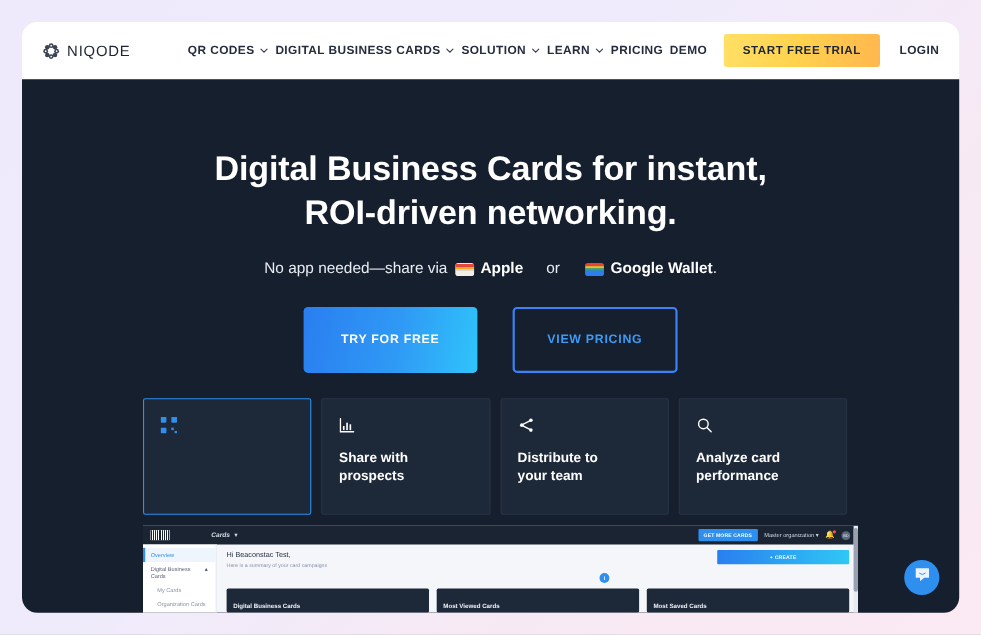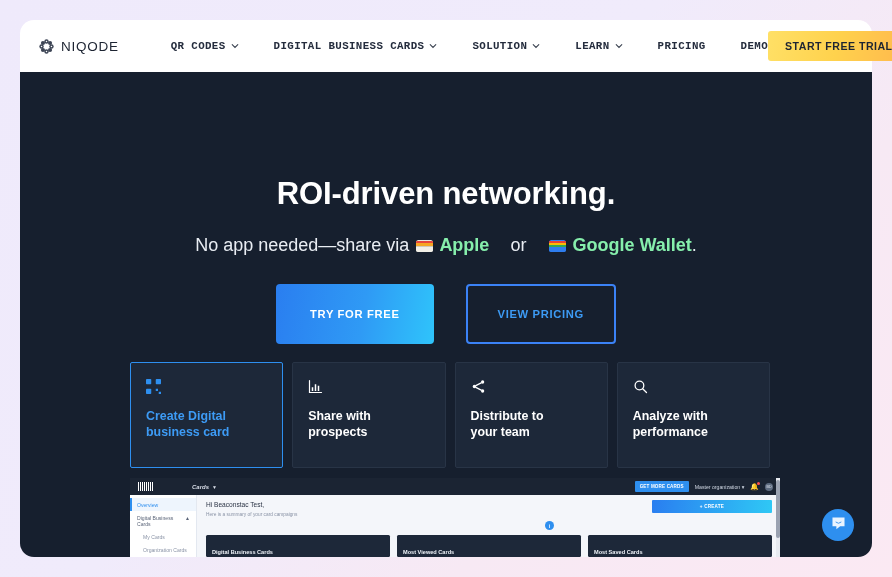--- a/index.html
+++ b/index.html
@@ -13,21 +13,21 @@
   
   .page-card{
     position:absolute; left:20px; top:20px; width:852px; height:52px;
     background:#ffffff; border-radius:14px 14px 0 0;
     display:flex; align-items:center; padding:0 18px;
   }
   .brand{ display:flex; align-items:center; gap:6px; margin-right:52px; }
   .brand-mark{ width:17px; height:17px; position:relative; flex:none; }
   .brand-name{ font-size:13.5px; letter-spacing:.055em; color:#1d2432; font-weight:400; }
 
-  .nav{ display:flex; align-items:center; gap:35px;font-family:Liberation Mono, monospace; }
+  .nav{ display:flex; align-items:center; gap:6px; }
   .nav-item{
     display:flex; align-items:center; gap:5px;
     font-size:10.8px; font-weight:700; letter-spacing:.035em;
     color:#242c3d; white-space:nowrap; cursor:pointer;
   }
   .chev{ width:8px; height:8px; flex:none; }
   .chev svg{ display:block; }
 
   .nav-right{ margin-left:auto; display:flex; align-items:center; gap:18px; }
   .btn-trial{
@@ -42,25 +42,25 @@
   .hero{
     position:absolute; left:20px; top:72px; width:852px; height:485px;
     background:#161f2e; border-radius:0 0 14px 14px; overflow:hidden;
   }
   .hero-h1{
     text-align:center; color:#fff; font-weight:700;
     font-size:31px; line-height:1.28; letter-spacing:-.004em;
     margin-top:62px; padding:0 40px;
   }
   .hero-sub{
-    text-align:center; color:#e9edf3; font-size:18px;
-    margin-top:22px; display:flex; align-items:center; justify-content:center; gap:0;
+    text-align:center; color:#e9edf3; font-size:14px;
+    margin-top:22px; display:flex; align-items:flex-end; justify-content:center; gap:0;
     flex-wrap:wrap;
   }
-  .hero-sub .b{ font-weight:700; color:#86efac; }
+  .hero-sub .b{ font-weight:700; color:#ffffff; }
   .wallet{ width:17px; height:12px; border-radius:2.5px; display:inline-block;
            margin:0 6px 0 7px; position:relative; overflow:hidden; vertical-align:-1px; flex:none; }
   .wallet i{ position:absolute; left:0; right:0; display:block; }
 
   .hero-ctas{ display:flex; justify-content:center; gap:32px; margin-top:28px; }
   .btn-try{
     background:linear-gradient(100deg,#2a7ef0 0%,#2f9af5 55%,#2fc4fb 100%);
     color:#fff; font-size:11.2px; font-weight:700; letter-spacing:.06em;
     padding:24px 34px; border:none; border-radius:4px; cursor:pointer; font-family:inherit;
   }
@@ -218,21 +218,21 @@
 
   <div class="nav-right">
     <button class="btn-trial">START FREE TRIAL</button>
     <span class="btn-login">LOGIN</span>
   </div>
 </div>
 
 <div class="hero">
 
   <h1 class="hero-h1">
-    <br>
+    <span>Digital Business Cards for instant,</span><br>
     <span>ROI-driven networking.</span>
   </h1>
 
   <div class="hero-sub">
     <span>No app needed—share via</span>
     <span class="wallet" style="background:#e8e4da;">
       <i style="top:1px;height:2.5px;background:#e8453c;"></i>
       <i style="top:3.5px;height:2.5px;background:#f5a623;"></i>
       <i style="top:6px;height:6px;background:#f2efe7;border-top:.5px solid #cfc9bb;"></i>
     </span>
@@ -260,24 +260,20 @@
         <svg viewBox="0 0 20 20" width="15" height="15">
             <g fill="currentColor">
           <rect x="0" y="0" width="7" height="7" rx="1"></rect>
               <rect x="13" y="0" width="7" height="7" rx="1"></rect>
           <rect x="0" y="13" width="7" height="7" rx="1"></rect>
           <rect x="13" y="13" width="3" height="3"></rect>
               <rect x="17" y="17" width="3" height="3"></rect>
         </g>
           </svg>
       </span>
-      <div class="ttl">
-        <span>Create Digital</span><br>
-        <span>business card</span>
-      </div>
     </div>
 
     <div class="fcard">
       <span class="ic">
         <svg viewBox="0 0 20 20" width="15" height="15">
           <path d="M2 2 V18 H18" fill="none" stroke="currentColor" stroke-width="1.6" stroke-linecap="round"></path>
           <g fill="currentColor">
             <rect x="5" y="11" width="2" height="5"></rect>
               <rect x="9" y="7" width="2" height="9"></rect>
             <rect x="13" y="9" width="2" height="7"></rect>
@@ -306,21 +302,21 @@
     </div>
 
     <div class="fcard">
       <span class="ic">
         <svg viewBox="0 0 20 20" width="15" height="15" fill="none" stroke="currentColor" stroke-width="1.7" stroke-linecap="round">
           <circle cx="8.6" cy="8.6" r="5.8"></circle>
             <path d="M12.9 12.9 L18 18"></path>
         </svg>
       </span>
       <div class="ttl">
-        <span>Analyze with</span><br>
+        <span>Analyze card</span><br>
         <span>performance</span>
       </div>
     </div>
   </div>
 
   <div class="dash">
 
     <div class="dash-top">
       <span class="d-logo"></span>
       <span class="d-cards">Cards</span>

